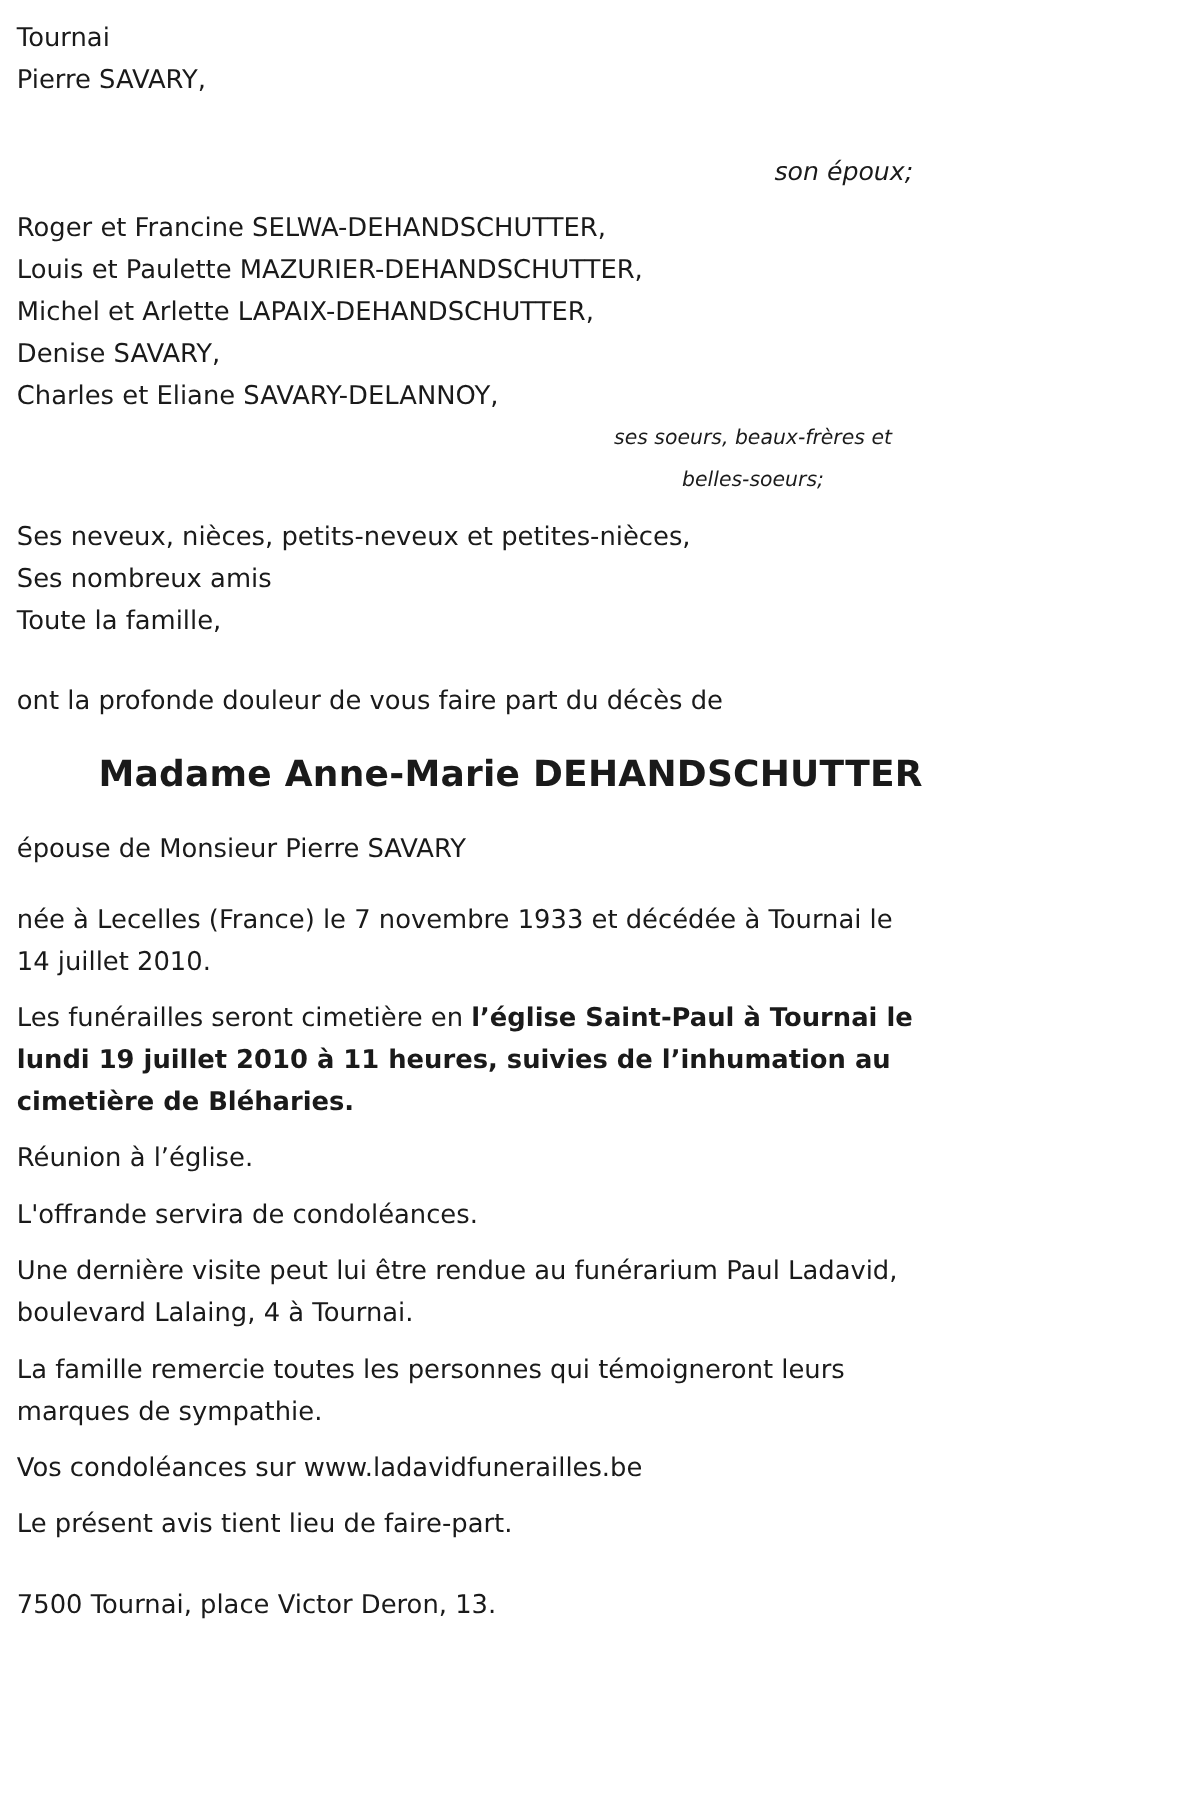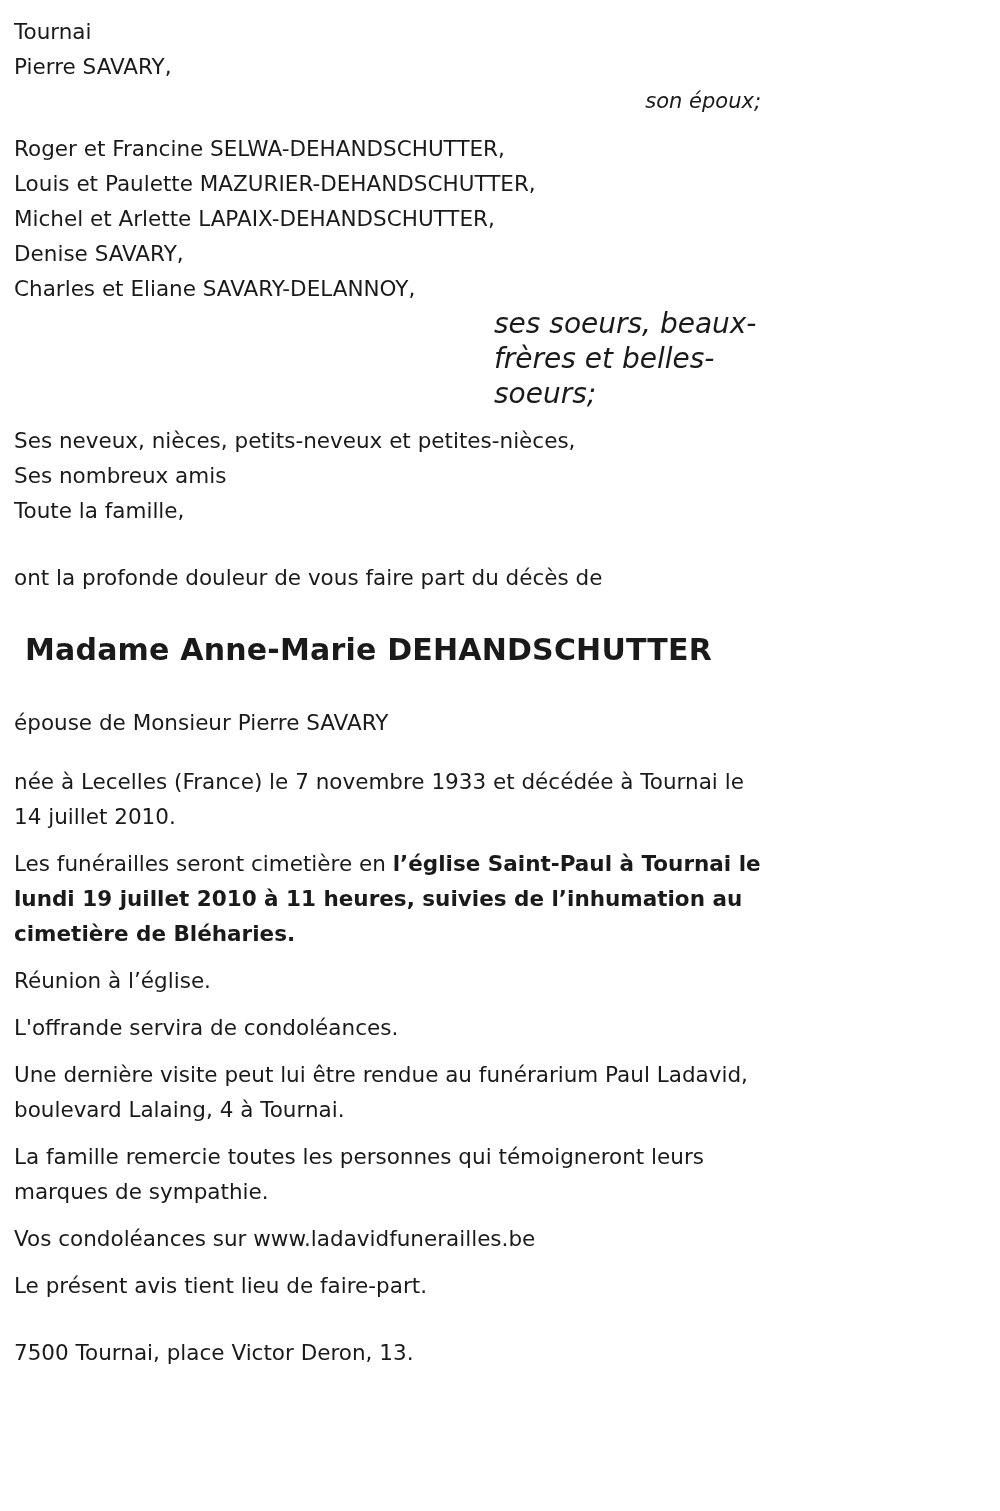--- a/index.html
+++ b/index.html
@@ -32,35 +32,37 @@
   .gap-sm { height: 12px; }
   .gap-md { height: 24px; }
   .gap-lg { height: 32px; }
 
   .relation {
     text-align: right;
     font-style: italic;
     font-size: 21px;
     line-height: 35px;
     padding-right: 8px;
+    margin-top: 42px;
   }
   .relation-block {
-    text-align: left;
+    text-align: center;
     font-style: italic;
-    font-size: 28px;
+    font-size: 17px;
     line-height: 35px;
     padding-right: 8px;
     margin-left: 480px;
   }
   .deceased-name {
     font-size: 30px;
     font-weight: bold;
     line-height: 40px;
     letter-spacing: 0.2px;
-    margin: 11px;
+    margin: 0;
+    text-align: right;
   }
   .spouse-line {
     font-size: 21.5px;
     line-height: 35px;
   }
   .para {
     font-size: 21.5px;
     line-height: 35px;
     margin: 0;
   }

